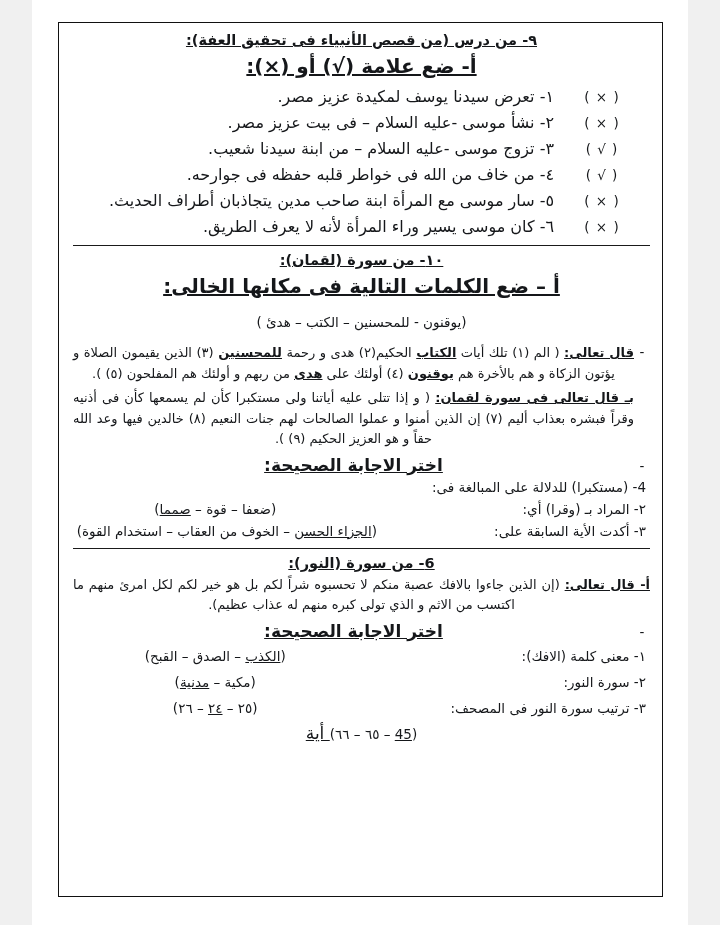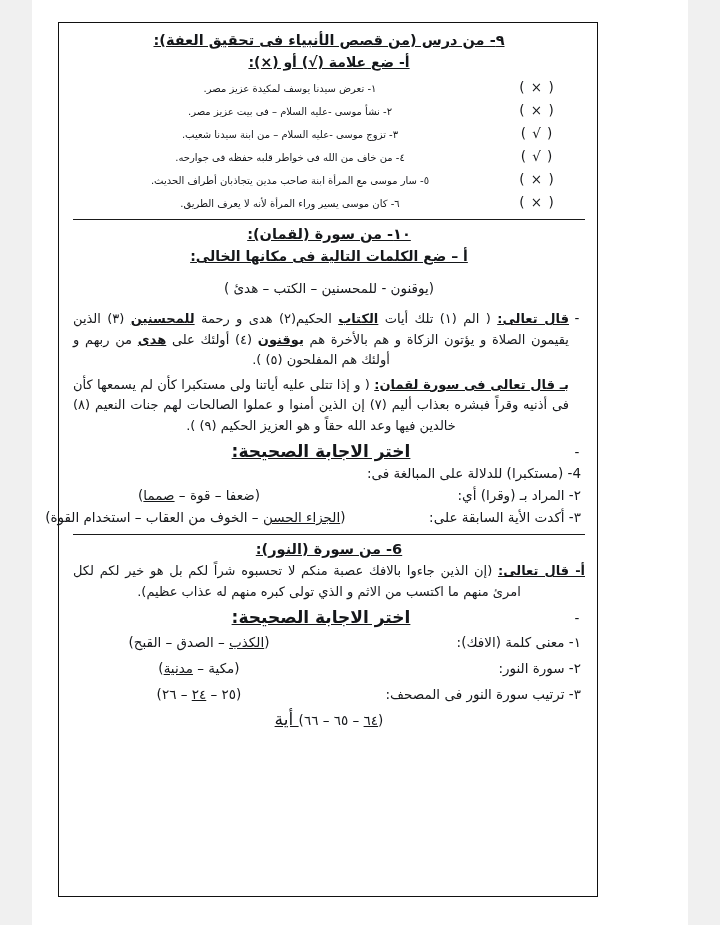--- a/index.html
+++ b/index.html
@@ -18,21 +18,21 @@
     left: 32px;
     top: 0;
     width: 656px;
     height: 925px;
     background: #ffffff;
   }
   .page-frame {
     position: absolute;
     left: 26px;
     top: 22px;
-    width: 540px;
+    width: 605px;
     height: 875px;
     border: 1.6px solid #111111;
     background: #ffffff;
     box-sizing: border-box;
   }
   .page-body {
     position: absolute;
     left: 14px;
     top: 6px;
     right: 12px;
@@ -46,21 +46,21 @@
   .sec-title {
     font-size: 14.5px;
     font-weight: bold;
     text-decoration: underline;
     text-align: center;
     margin: 0;
     padding: 3px 0 2px 0;
     letter-spacing: -0.2px;
   }
   .sub-title {
-    font-size: 14px;
+    font-size: 20px;
     font-weight: bold;
     text-decoration: underline;
     text-align: center;
     margin: 0;
     padding: 4px 0 3px 0;
   }
   .center-line {
     font-size: 13.5px;
     text-align: center;
     margin: 8px;
@@ -77,22 +77,22 @@
   .tf-list { margin: 2px 0 0 0; padding: 0; }
   .tf-row {
     display: flex;
     flex-direction: row;
     align-items: baseline;
     justify-content: flex-start;
     padding: 3.5px 0;
   }
   .tf-statement {
     flex: 1 1 auto;
-    font-size: 10px;
-    text-align: center;
+    font-size: 16px;
+    text-align: right;
     padding-left: 6px;
     white-space: nowrap;
     margin-left: 12px;
   }
   .tf-mark {
     flex: 0 0 auto;
     width: 96px;
     text-align: center;
     font-size: 13.5px;
     direction: ltr;
@@ -269,20 +269,20 @@
           </div>
           <div class="mcq-row">
             <span class="mcq-stem">٢- سورة النور:</span>
             <span class="mcq-options"><span>(</span><span>مكية – </span><span class="correct">مدنية</span><span></span><span>)</span><span class="trail"></span></span>
           </div>
           <div class="mcq-row">
             <span class="mcq-stem">٣- ترتيب سورة النور فى المصحف:</span>
             <span class="mcq-options num-opts"><span>(</span><span>٢٥ – </span><span class="correct">٢٤</span><span> – ٢٦</span><span>)</span><span class="trail"></span></span>
           </div>
           <div class="mcq-row">
-            <span class="mcq-options num-opts"><span>(</span><span></span><span class="correct">٦٤</span><span> – ٦٥ – ٦٦</span><span>)</span><span class="trail"> أية</span></span>
+            <span class="mcq-options num-opts"><span>(</span><span></span><span class="correct">45</span><span> – ٦٥ – ٦٦</span><span>)</span><span class="trail"> أية</span></span>
           </div>
         </div>
       </div>
 
     </div>
   </div>
 </div>
 
 </body></html>

